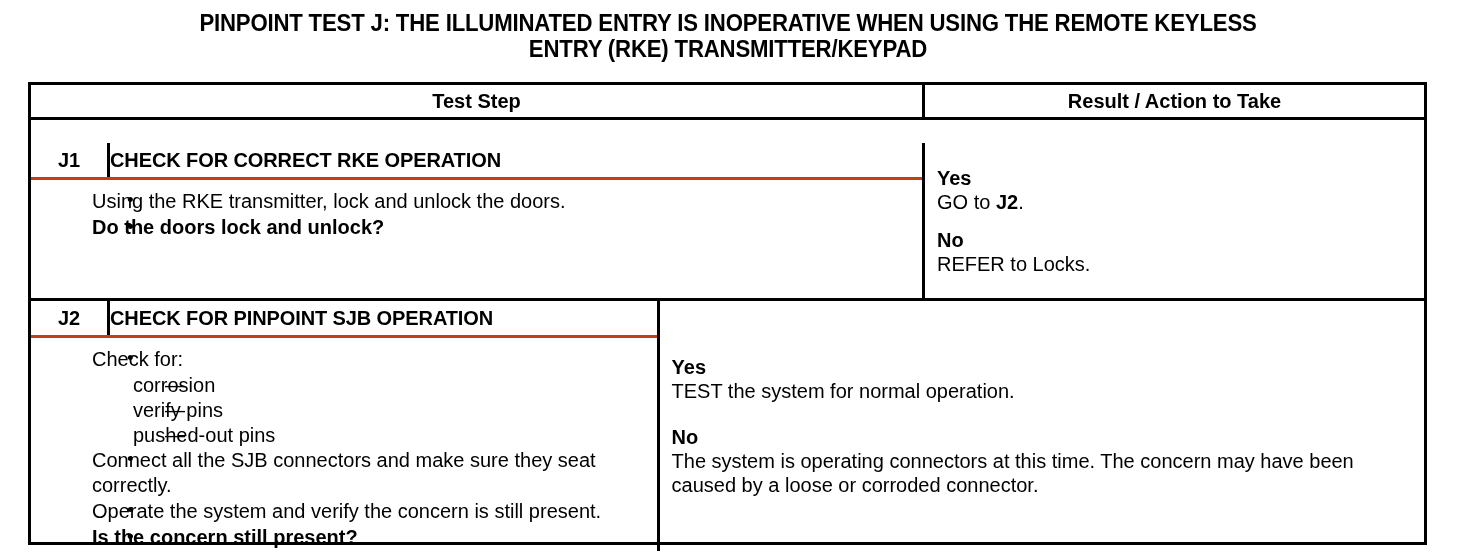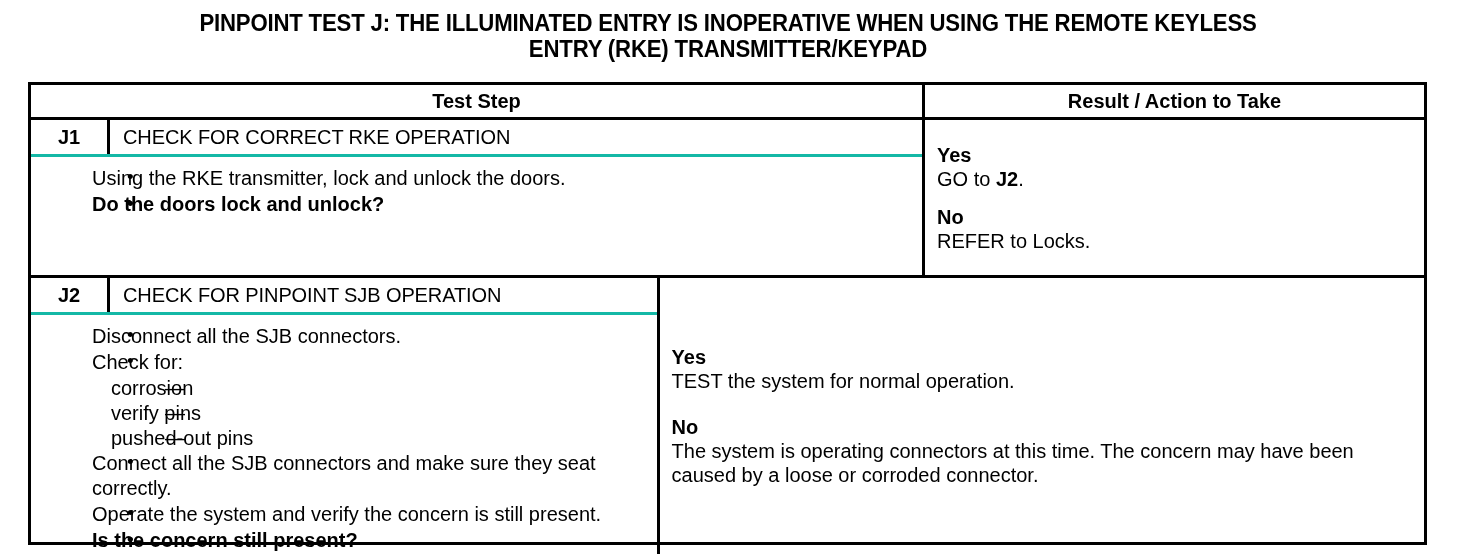--- a/index.html
+++ b/index.html
@@ -43,20 +43,21 @@
   .ppt-table {
     position: absolute;
     left: 28px;
     top: 82px;
     width: 1399px;
     height: 463px;
     border: 3px solid #000;
     box-sizing: border-box;
     display: flex;
     flex-direction: column;
+    gap: 23px;
   }
 
   
   .thead {
     display: flex;
     height: 32px;
     border-bottom: 3px solid #000;
     flex: 0 0 auto;
   }
   .th {
@@ -109,39 +110,38 @@
     padding: 0 12px 0 12px;
     display: flex;
     flex-direction: column;
     justify-content: center;
   }
 
   
   .step-head {
     display: flex;
     height: 34px;
-    border-bottom: 3px solid #14b8a6;
+    border-bottom: 3px solid #c2410c;
     flex: 0 0 auto;
   }
   .step-num {
     width: 79px;
     border-right: 3px solid #000;
     box-sizing: border-box;
     display: flex;
     align-items: center;
     justify-content: center;
     font-weight: bold;
     font-size: 20px;
   }
   .step-caption {
     flex: 1 1 auto;
     display: flex;
     align-items: center;
-    padding-left: 13px;
-    font-weight: normal;
+    font-weight: bold;
     font-size: 20px;
     letter-spacing: -0.1px;
   }
 
   
   .step-body {
     flex: 1 1 auto;
     padding: 9px 0 0 0;
   }
 
@@ -168,21 +168,21 @@
   li.bullet.bold {
     font-weight: bold;
   }
 
   ul.dashes {
     margin: 0;
     padding: 0;
   }
   li.dash {
     position: relative;
-    padding-left: 80px;
+    padding-left: 102px;
     font-size: 20px;
     line-height: 25px;
   }
   li.dash::before {
     content: "\2014";
     position: absolute;
     left: 134px;
     top: 0;
     font-size: 20px;
     line-height: 25px;
@@ -248,21 +248,20 @@
 
       <div class="block block-j2">
 
         <div class="step-col">
           <div class="step-head">
             <div class="step-num">J2</div>
             <div class="step-caption">CHECK FOR PINPOINT SJB OPERATION</div>
           </div>
           <div class="step-body">
             <ul class="bullets">
-              <li class="bullet">Disconnect all the SJB connectors.</li>
               <li class="bullet">Check for:</li>
             </ul>
             <ul class="dashes">
               <li class="dash">corrosion</li>
               <li class="dash">verify pins</li>
               <li class="dash">pushed-out pins</li>
             </ul>
             <ul class="bullets">
               <li class="bullet">Connect all the SJB connectors and make sure they seat correctly.</li>
               <li class="bullet">Operate the system and verify the concern is still present.</li>

